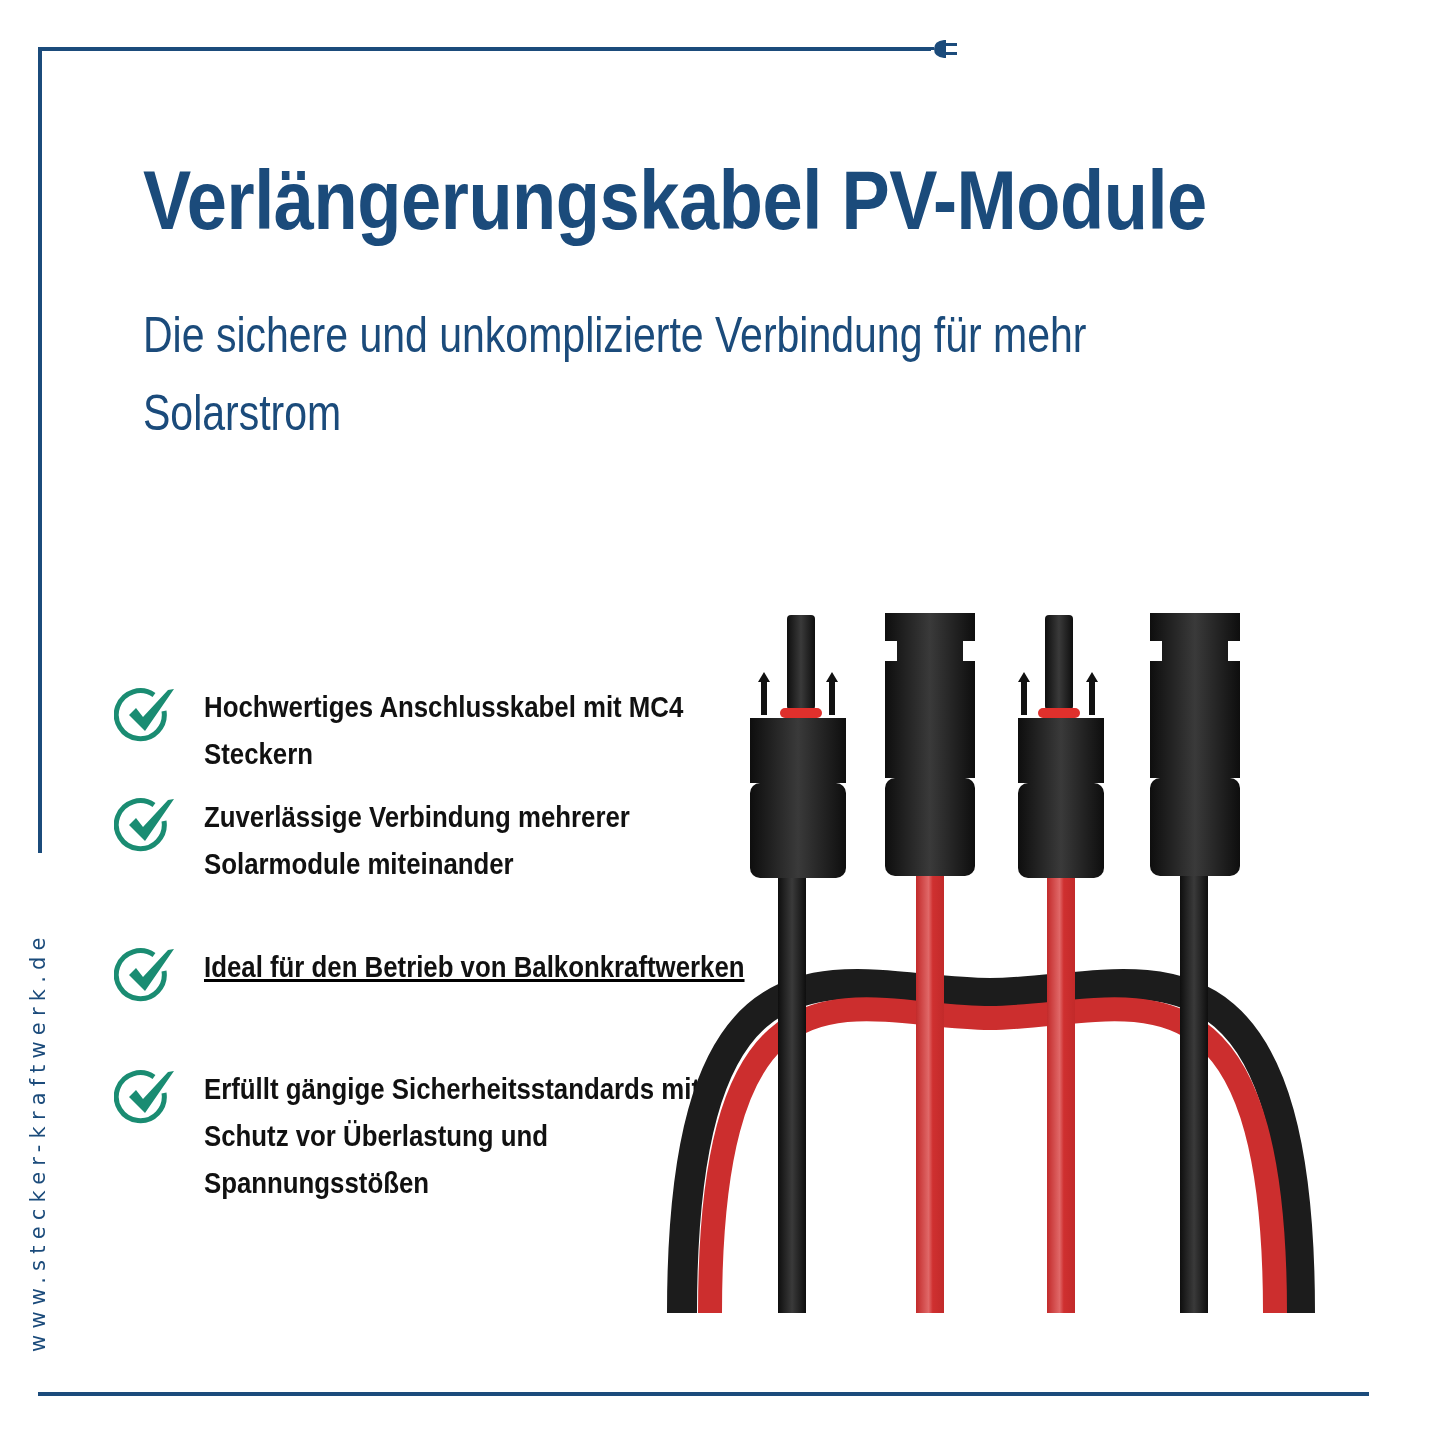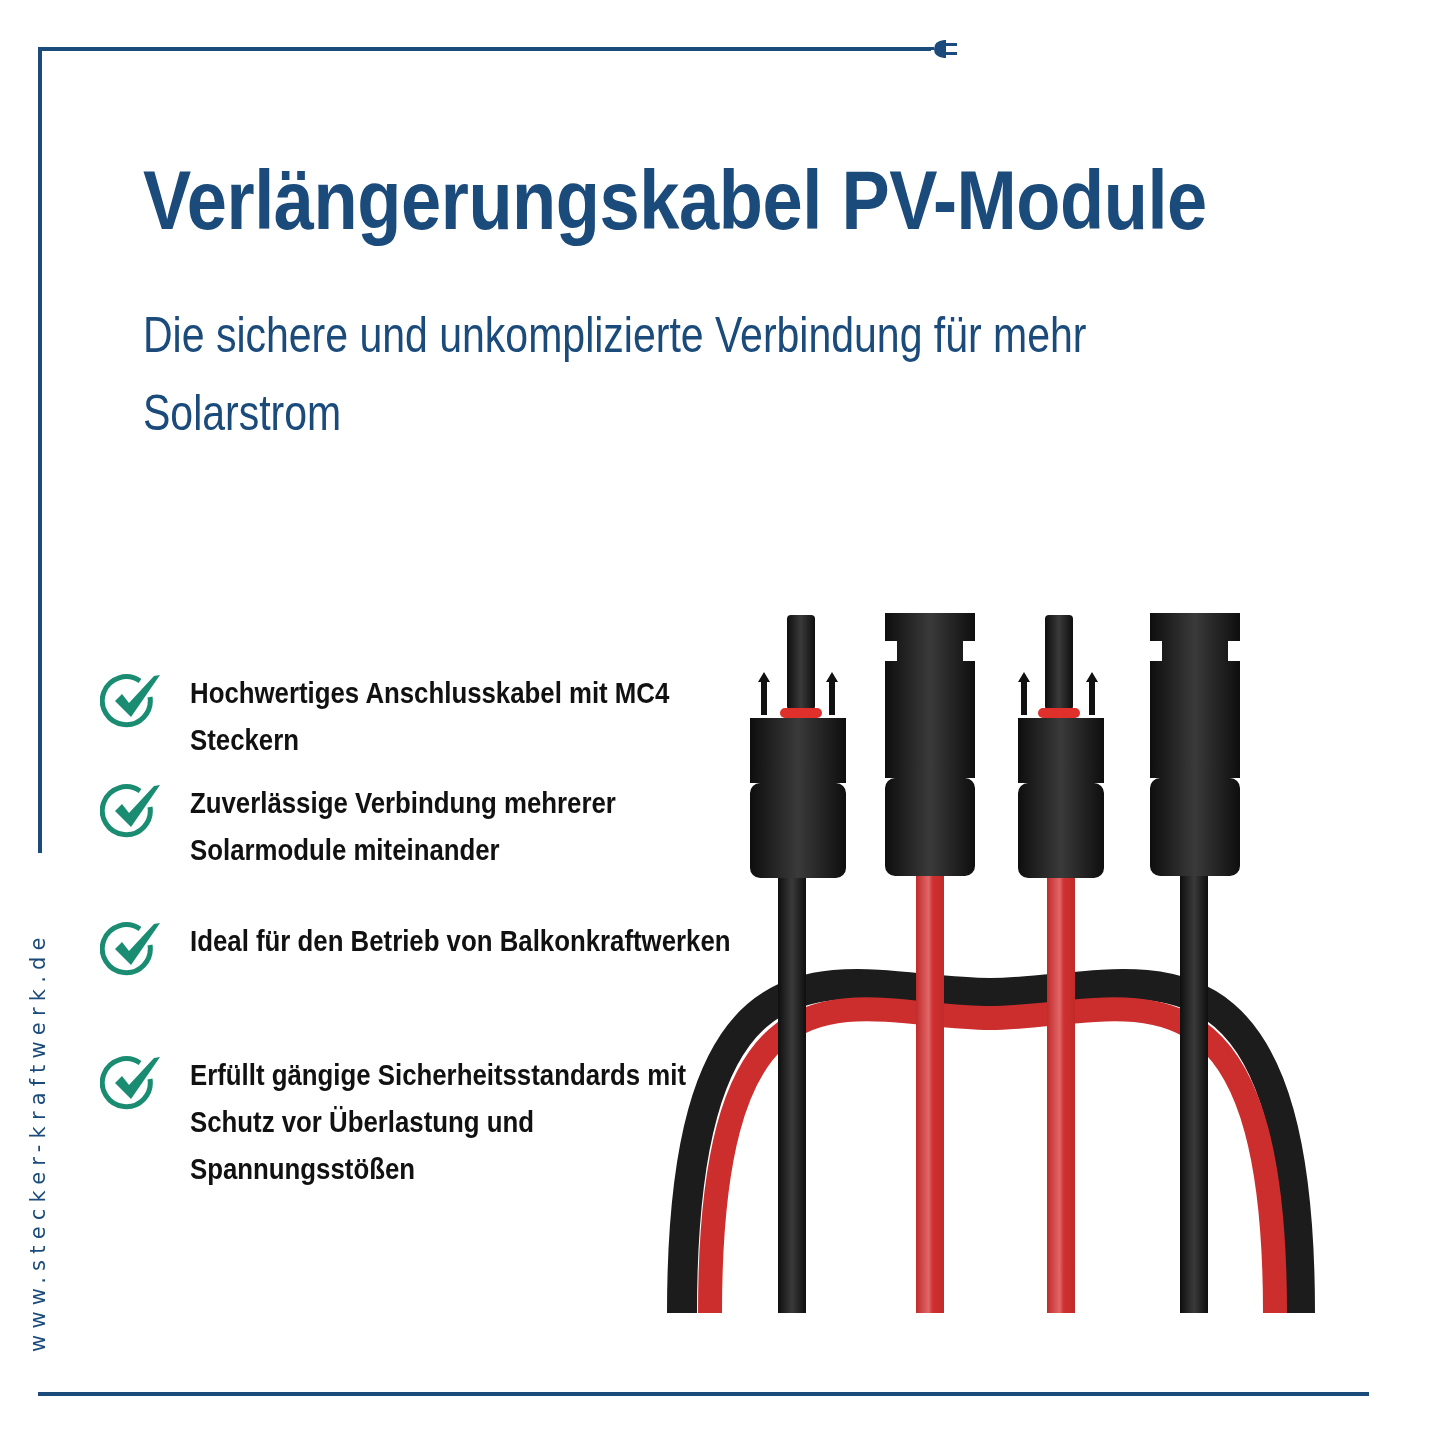--- a/index.html
+++ b/index.html
@@ -25,30 +25,30 @@
       transform: scaleX(0.86); transform-origin: 0 0; white-space: nowrap; letter-spacing: -0.5px;
     }
     .subtitle {
       position: absolute; left: 143px; top: 296px; margin: 0; width: 1300px;
       font-family: "Liberation Sans", sans-serif; font-weight: normal;
       font-size: 50px; line-height: 78px; color: #1b4b7b;
       transform: scaleX(0.82); transform-origin: 0 0;
     }
 
     .features { position: absolute; left: 96px; top: 665px; width: 640px; margin: 0; padding: 0; list-style: none; }
-    .feature { position: relative; padding-left: 90px; margin: 4px; }
+    .feature { position: relative; padding-left: 90px; margin: 18px; }
     .feature .check { position: absolute; left: 0; top: 2px; width: 64px; height: 60px; }
     .feature-text {
       display: block; font-family: "Liberation Sans", sans-serif; font-weight: bold;
       font-size: 30px; line-height: 47px; color: #111111;
       transform: scaleX(0.86); transform-origin: 0 0; width: 640px;
     }
     .f1 { position: absolute; top: 0; }
     .f2 { position: absolute; top: 110px; }
-    .f3 { position: absolute; top: 248px; }
+    .f3 { position: absolute; top: 260px; text-decoration: underline; }
     .f4 { position: absolute; top: 382px; }
 
     .product { position: absolute; left: 660px; top: 600px; width: 660px; height: 720px; }
   </style>
 </head>
 <body>
 
 <div class="frame-top"></div>
 <svg class="plug-icon" viewBox="0 0 34 22">
   <rect x="0" y="9" width="8" height="3" fill="#1b4b7b"></rect>

